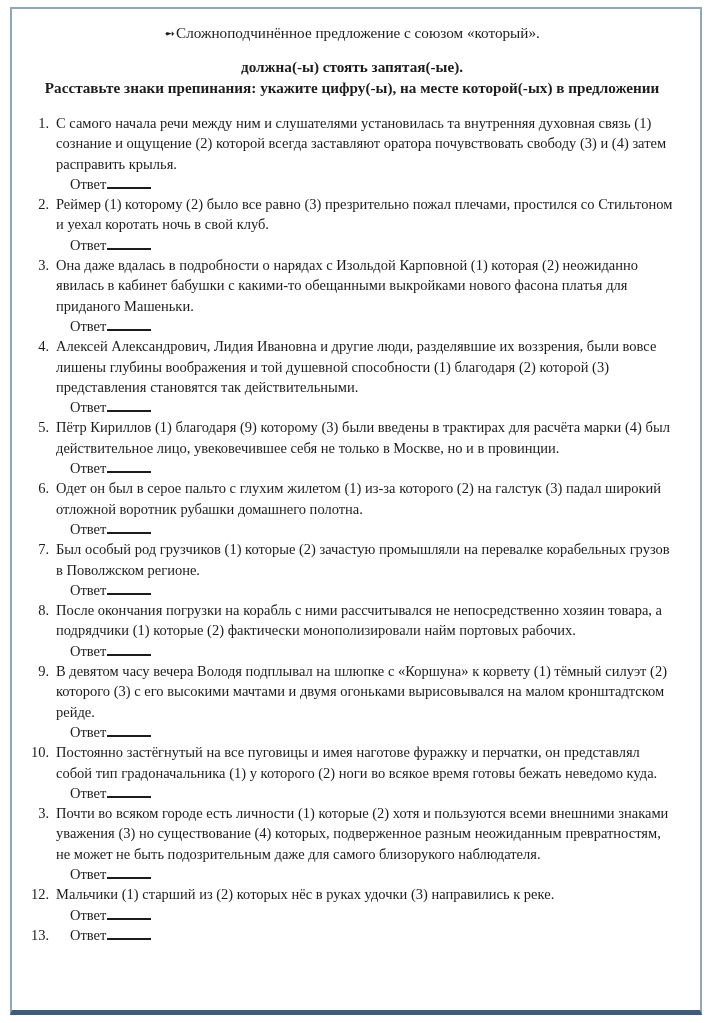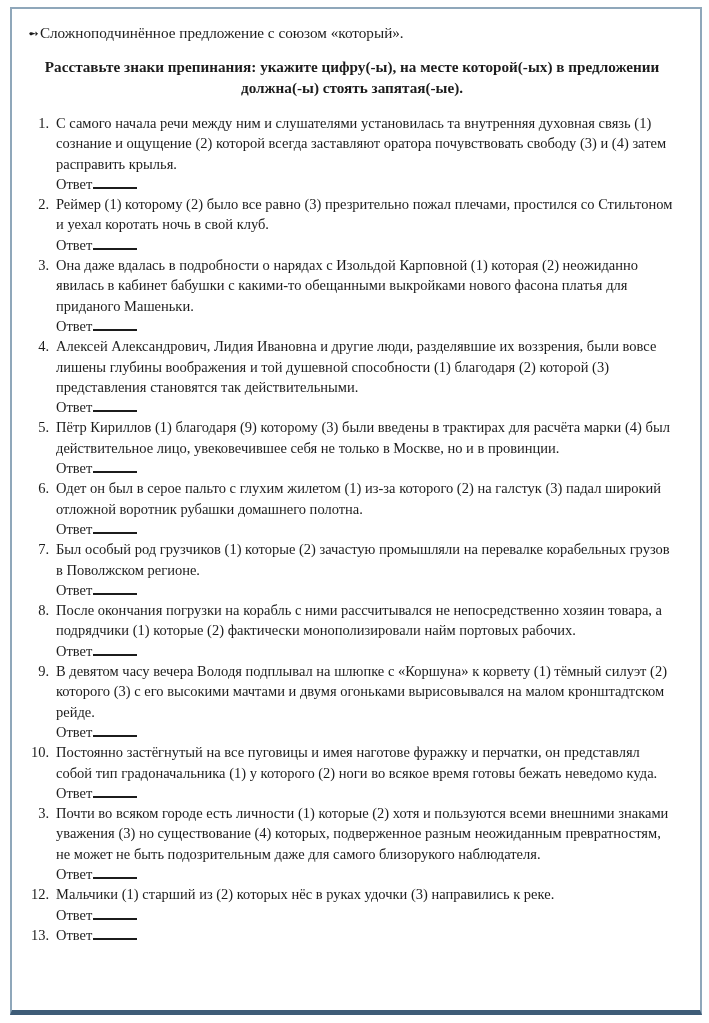--- a/index.html
+++ b/index.html
@@ -25,21 +25,21 @@
     border-bottom: 5px solid #3e5c77;
     background: #ffffff;
     box-sizing: border-box;
   }
   .content {
     padding: 11px 24px 0 16px;
     font-size: 14.5px;
     line-height: 20.3px;
   }
   .title-row {
-    text-align: left;
+    text-align: center;
     font-size: 15.2px;
     line-height: 20px;
     margin-top: 3px;
   }
   .title-arrow {
     font-family: "DejaVu Sans", sans-serif;
     font-size: 13px;
     margin-right: 1px;
   }
   .instruction {
@@ -58,20 +58,21 @@
   .num {
     text-align: right;
     padding-right: 7px;
     white-space: nowrap;
   }
   .sentence {
     display: block;
   }
   .answer-row {
     display: block;
+    margin-left: 14px;
   }
   .answer-blank {
     display: inline-block;
     width: 44px;
     height: 0.85em;
     border-bottom: 2px solid #1c1c1c;
     margin-left: 1px;
     vertical-align: baseline;
   }
 </style>
@@ -79,22 +80,22 @@
 <body>
 
 <div class="frame">
   <div class="content">
 
     <div class="title-row">
       <span class="title-arrow">➻</span><span>Сложноподчинённое предложение с союзом «который».</span>
     </div>
 
     <div class="instruction">
+      <div>должна(-ы) стоять запятая(-ые).</div>
       <div>Расставьте знаки препинания: укажите цифру(-ы), на месте которой(-ых) в предложении</div>
-      <div>должна(-ы) стоять запятая(-ые).</div>
     </div>
 
     <div class="list">
   <div class="item">
     <span class="num">1.</span>
     <div class="body">
       <span class="sentence">С самого начала речи между ним и слушателями установилась та внутренняя духовная связь (1) сознание и ощущение (2) которой всегда заставляют оратора почувствовать свободу (3) и (4) затем расправить крылья.</span>
       <span class="answer-row">
         <span>Ответ</span><span class="answer-blank"></span>
       </span>

